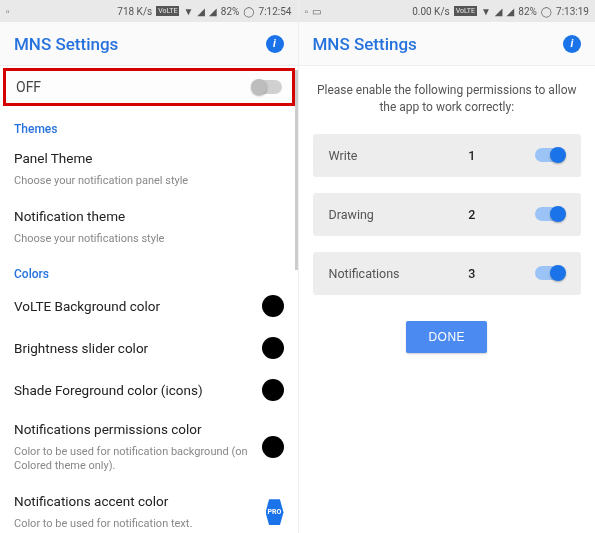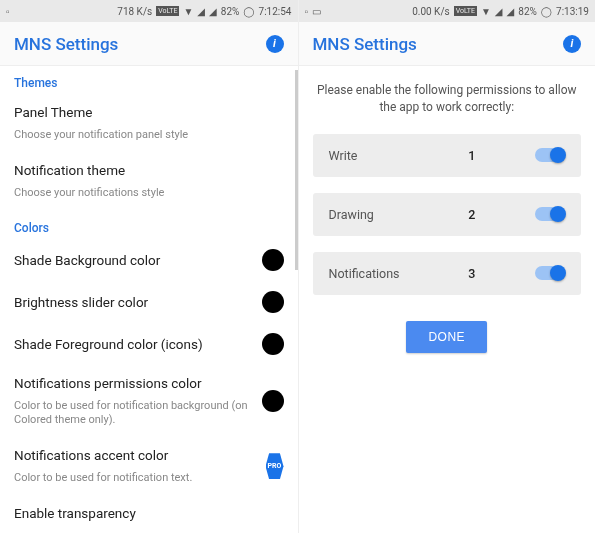--- a/index.html
+++ b/index.html
@@ -192,20 +192,24 @@
     <span class="sb-icon">◯</span>
     <span>7:12:54</span>
   </div>
 
   <div class="appbar">
     <div class="appbar-title">MNS Settings</div>
     <div class="info-icon">i</div>
   </div>
 
   <div class="scroll">
+    <div class="highlight-row">
+      <div class="label">OFF</div>
+      <div class="toggle-off"></div>
+    </div>
 
     <div class="section">Themes</div>
 
     <div class="item">
       <div class="text">
         <div class="title">Panel Theme</div>
         <div class="sub">Choose your notification panel style</div>
       </div>
     </div>
 
@@ -213,21 +217,21 @@
       <div class="text">
         <div class="title">Notification theme</div>
         <div class="sub">Choose your notifications style</div>
       </div>
     </div>
 
     <div class="section">Colors</div>
 
     <div class="item">
       <div class="text">
-          <div class="title">Shade Background color</div>
+          <div class="title">VoLTE Background color</div>
         </div>
       <div class="swatch"></div>
     </div>
 
     <div class="item">
       <div class="text">
           <div class="title">Brightness slider color</div>
         </div>
       <div class="swatch"></div>
     </div>

